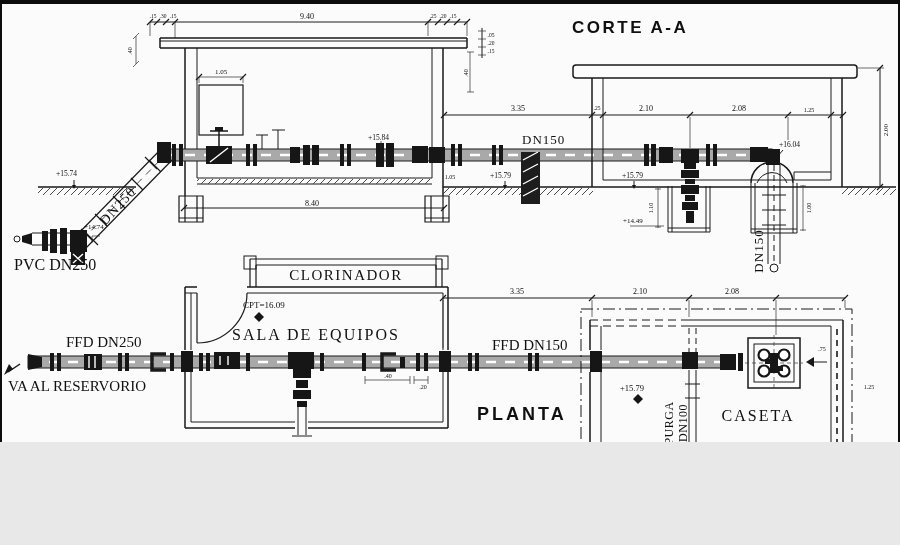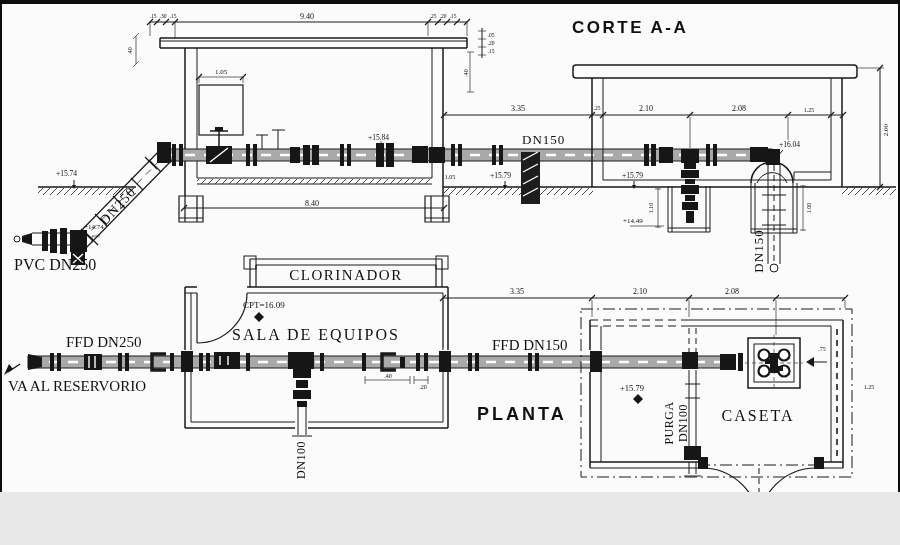--- a/index.html
+++ b/index.html
@@ -1,16 +1,16 @@
 <!DOCTYPE html>
 <html><head>
 <meta charset="utf-8">
 <style>
   html,body{margin:0;padding:0;background:#e8e8e8;}
-  .stage{position:relative;width:900px;height:492px;background:#84cc16;overflow:hidden;}
+  .stage{position:relative;width:900px;height:442px;background:#84cc16;overflow:hidden;}
   svg{display:block;}
   
   .ln{stroke:#1a1a1a;stroke-width:1;fill:none;}
   .ln12{stroke:#1a1a1a;stroke-width:1.2;fill:none;}
   .ln15{stroke:#1a1a1a;stroke-width:1.5;fill:none;}
   .thin{stroke:#2f2f2f;stroke-width:.7;fill:none;}
   .dk{fill:#161616;stroke:none;}
   .pipe{fill:#a9a9a9;stroke:#1a1a1a;stroke-width:1;}
   .wdash{stroke:#ffffff;stroke-width:2.6;fill:none;stroke-dasharray:10 9;}
   .cdash{stroke:#1a1a1a;stroke-width:.8;fill:none;stroke-dasharray:7 6;}

